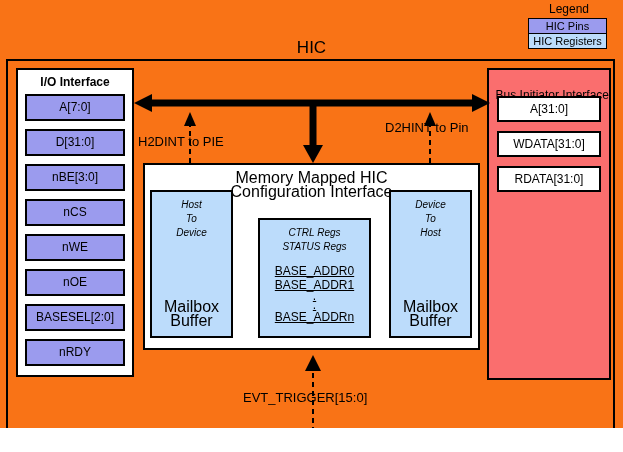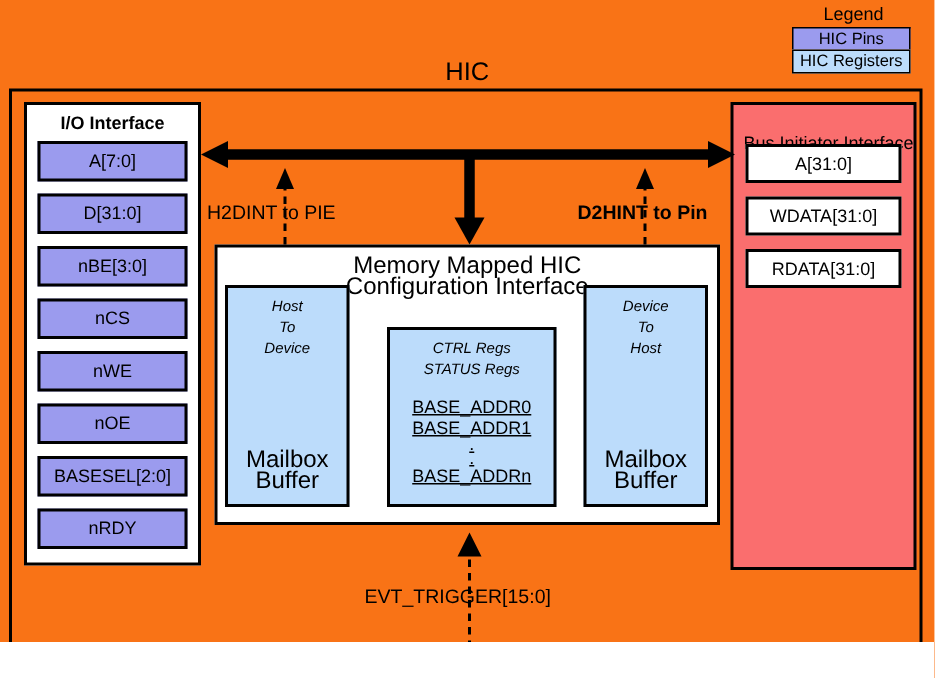--- a/index.html
+++ b/index.html
@@ -167,21 +167,21 @@
     text-decoration: underline;
   }
   .dots { line-height: 9px; font-size: 12px; }
 
   
   .arrow-label {
     font-size: 13px;
     white-space: nowrap;
   }
   #h2dint-label { left: 138px; top: 134px; }
-  #d2hint-label { left: 385px; top: 134px; font-weight: bold; }
+  #d2hint-label { left: 385px; top: 120px; }
   #evt-label    { left: 243px; top: 390px; }
 
   svg.ovl { position: absolute; left: 0; top: 0; }
 </style>
 </head>
 <body>
 
 <div id="canvas">
 
   <div class="abs" id="legend-title">Legend</div>

